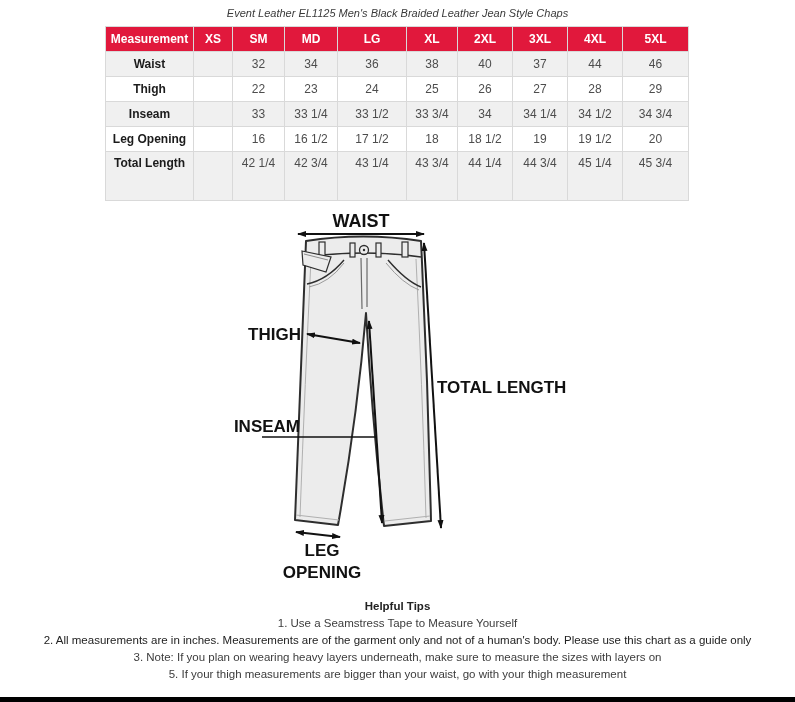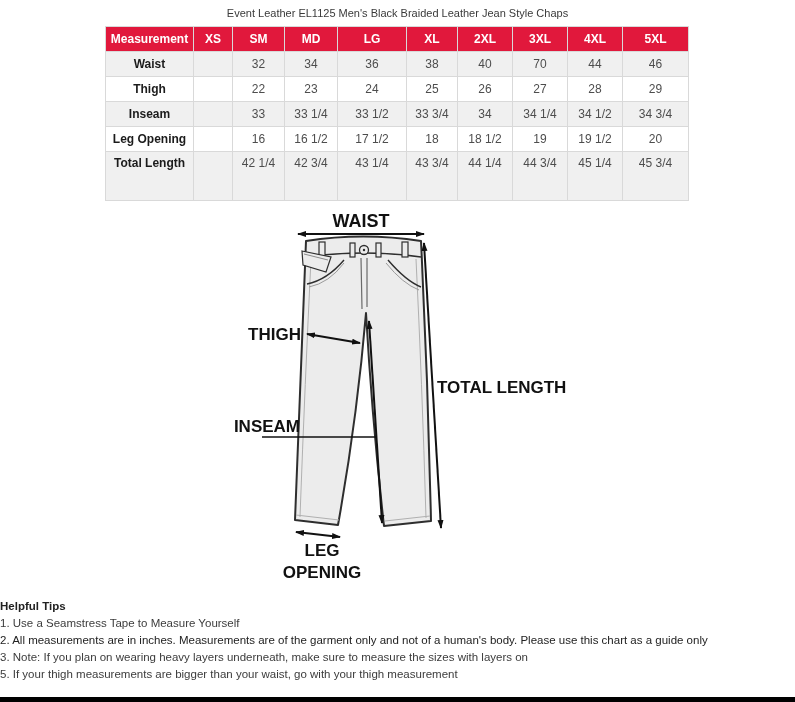--- a/index.html
+++ b/index.html
@@ -13,20 +13,21 @@
     width: 795px;
     height: 702px;
     background: #ffffff;
     overflow: hidden;
   }
   .page-title {
     padding-top: 7px;
     text-align: center;
     font-size: 11px;
     color: #3a3a3a;
+    font-style: italic;
   }
   table.size-chart {
     border-collapse: collapse;
     table-layout: fixed;
     width: 583px;
     margin: 7px 16px 0 105px;
   }
   table.size-chart th,
   table.size-chart td {
     border: 1px solid var(--border, #d9d9d9);
@@ -74,20 +75,21 @@
     display: block;
   }
   svg.diagram text {
     font-family: "Liberation Sans", sans-serif;
     font-weight: bold;
     fill: #111111;
   }
 
   .tips {
     padding-top: 12px;
+    text-align: center;
     font-size: 11.5px;
     line-height: 17px;
     color: #3c3c3c;
   }
   .tips .tips-heading {
     font-weight: bold;
     color: #222222;
   }
   .tips .tip-line.bold {
     font-weight: normal;
@@ -138,21 +140,21 @@
     </thead>
     <tbody>
         <tr>
           <td class="row-label">Waist</td>
           <td></td>
           <td>32</td>
           <td>34</td>
           <td>36</td>
           <td>38</td>
           <td>40</td>
-          <td>70</td>
+          <td>37</td>
           <td>44</td>
           <td>46</td>
         </tr>
         <tr>
           <td class="row-label">Thigh</td>
           <td></td>
           <td>22</td>
           <td>23</td>
           <td>24</td>
           <td>25</td>

